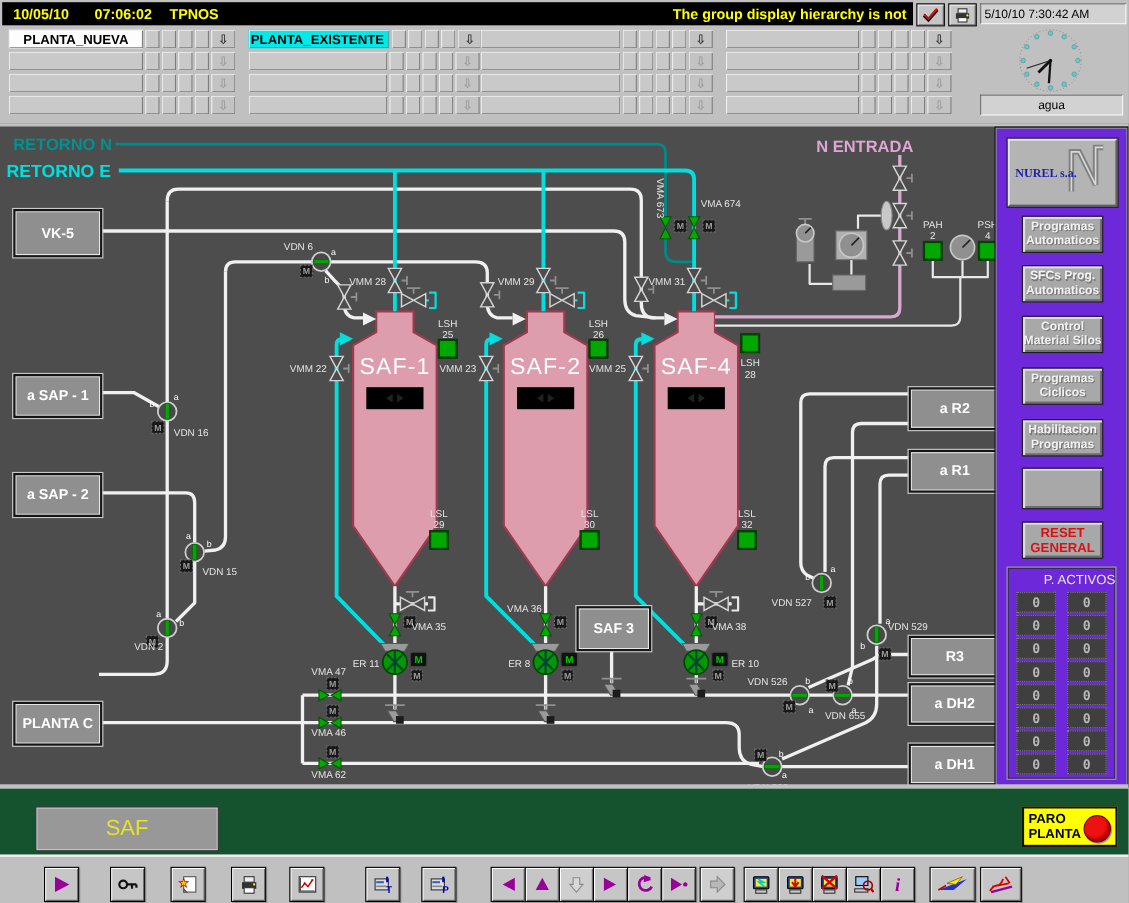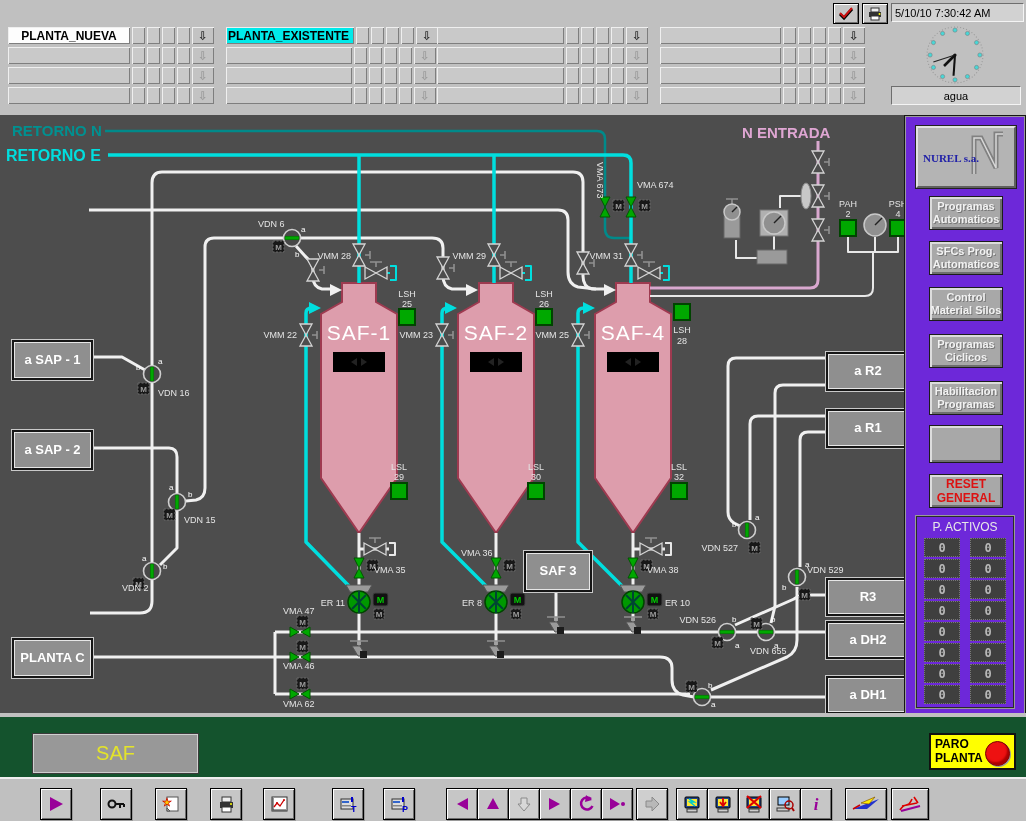--- a/index.html
+++ b/index.html
@@ -70,21 +70,21 @@
 #logo{position:absolute;left:10px;top:9px;width:96px;height:58px;background:#b4b4b4;
  border:2px solid;border-color:#e2e2e2 #5f5f5f #5f5f5f #e2e2e2;outline:1px solid #222;}
 #logotext{position:absolute;left:5px;top:24px;font:bold 11px "Liberation Serif",serif;color:#2222a8;}
 .rbtn{position:absolute;left:24px;width:72px;height:32px;background:#a8a8a8;
  box-shadow:inset 2px 2px 0 #dcdcdc,inset -2px -2px 0 #6e6e6e;outline:1px solid #1c1c1c;
  color:#f2f2f2;font:bold 11px "Liberation Sans",sans-serif;text-shadow:1px 1px 0 #777;
  display:flex;align-items:center;justify-content:center;text-align:center;line-height:1.2;}
 .rbtn.red{color:#dd1111;text-shadow:none;font-size:12px;}
 #pactivos{position:absolute;left:9px;top:398px;width:98px;height:192px;border:1px solid #9a9a9a;
  box-shadow:inset 0 0 0 1px #2a2a2a;}
-#pactivos .title{position:absolute;left:0;top:4px;width:100%;text-align:center;
+#pactivos .title{position:absolute;left:0;top:4px;width:100%;text-align:right;
  font:12px "Liberation Sans",sans-serif;color:#e8e8e8;}
 .pcell{position:absolute;width:34px;height:17px;background:#3f3f3f;border:1px dotted #787878;
  color:#b8b8b8;font:bold 12px "DejaVu Sans Mono",monospace;display:flex;align-items:center;justify-content:center;}
 
 #botsep{position:absolute;left:0;top:713px;width:1026px;height:4px;background:#c0c0c0;}
 #botband{position:absolute;left:0;top:717px;width:1026px;height:60px;background:#14532d;}
 #safbtn{position:absolute;left:33px;top:17px;width:163px;height:37px;background:#989898;
  border:1px solid #cfcfcf;outline:1px solid #3a3a3a;color:#e3e32a;font:20px "Liberation Sans",sans-serif;
  display:flex;align-items:center;justify-content:center;}
 #paro{position:absolute;left:929px;top:16px;width:87px;height:37px;background:#ffff00;border:2px solid #111;
@@ -98,20 +98,26 @@
  box-shadow:inset 1px 1px 0 #fff,inset -1px -1px 0 #6e6e6e,1px 1px 0 #9a9a9a;
  display:flex;align-items:center;justify-content:center;}
 .tbtn.dis{background:#cfcfcf;}
 </style>
 </head>
 <body>
 
 <div id="stage">
 
   <div id="topsec">
+    <div id="alarmbar">
+      <span style="left:10px">10/05/10</span>
+      <span style="left:84px">07:06:02</span>
+      <span style="left:152px">TPNOS</span>
+      <span style="right:6px">The group display hierarchy is not</span>
+    </div>
     <div class="tb3" style="left:833px;top:3px;width:24px;height:19px">
       <svg width="16" height="14" viewBox="0 0 16 14">
         <path d="M2,7 L6,11 L14,2" stroke="#000" stroke-width="3" fill="none"></path>
         <path d="M2,6 L6,10 L14,1" stroke="#cc1111" stroke-width="2" fill="none"></path>
       </svg>
     </div>
     <div class="tb3" style="left:862px;top:3px;width:24px;height:19px">
       <svg width="16" height="14" viewBox="0 0 16 14">
         <rect x="2" y="5" width="12" height="5" fill="#333"></rect>
         <rect x="4" y="1" width="8" height="4" fill="#eee" stroke="#333" stroke-width="1"></rect>
@@ -685,20 +691,21 @@
       <text class="prt" x="782" y="590">b</text>
       <text class="prt" x="735" y="648">a</text>
       <text class="prt" x="732" y="622">b</text>
       <text class="prt" x="774" y="648">a</text>
       <text class="prt" x="771" y="622">b</text>
       <text class="prt" x="711" y="707">a</text>
       <text class="prt" x="708" y="688">b</text>
     </g>
   </svg>
 
+  <div class="dbtn" style="left:12px;top:190px;width:77px;height:40px">VK-5</div>
   <div class="dbtn" style="left:12px;top:340px;width:77px;height:36px">a SAP - 1</div>
   <div class="dbtn" style="left:12px;top:430px;width:77px;height:36px">a SAP - 2</div>
   <div class="dbtn" style="left:12px;top:638px;width:77px;height:36px">PLANTA C</div>
   <div class="dbtn" style="left:524px;top:551px;width:64px;height:37px">SAF 3</div>
   <div class="dbtn" style="left:826px;top:352px;width:80px;height:35px">a R2</div>
   <div class="dbtn" style="left:826px;top:409px;width:80px;height:35px">a R1</div>
   <div class="dbtn" style="left:826px;top:578px;width:80px;height:34px">R3</div>
   <div class="dbtn" style="left:826px;top:621px;width:80px;height:34px">a DH2</div>
   <div class="dbtn" style="left:826px;top:676px;width:80px;height:34px">a DH1</div>
 

